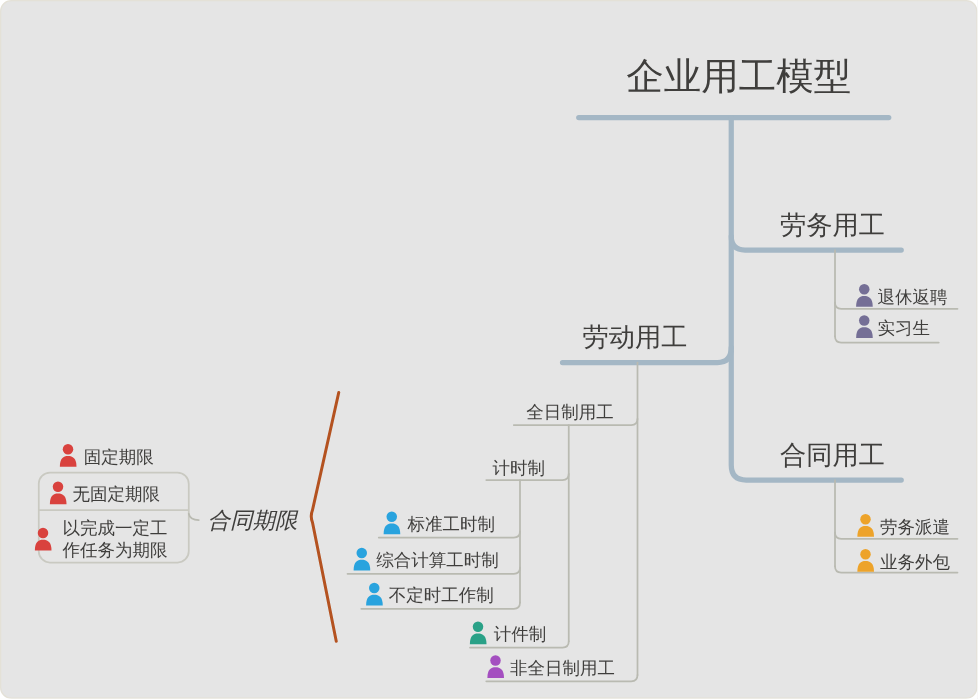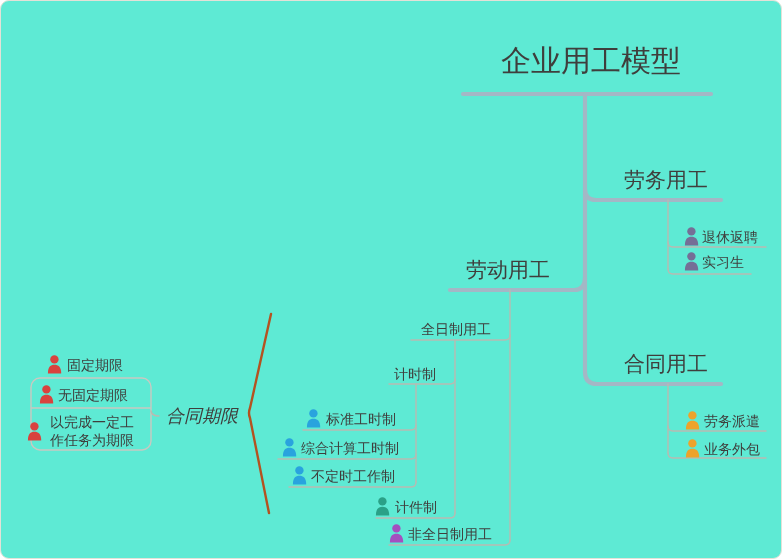--- a/index.html
+++ b/index.html
@@ -1,18 +1,18 @@
 <!DOCTYPE html>
 <html><head>
 <meta charset="utf-8">
 <style>
   html,body{margin:0;padding:0;background:#ffffff;}
   .stage{
     position:relative;width:782px;height:559px;
-    background:#5eead4;border:1px solid #e4e1d7;border-radius:9px;
+    background:#e5e5e5;border:1px solid #e4e1d7;border-radius:9px;
     overflow:hidden;box-sizing:border-box;
     font-family:"Liberation Sans",sans-serif;
   }
   svg{position:absolute;left:0;top:0;}
   text{fill:#3f3e3c;font-family:"Liberation Sans",sans-serif;}
   .t-root{font-size:30px;}
   .t-main{font-size:21px;}
   .t-node{font-size:14px;}
   .t-summary{font-size:18px;font-style:italic;}
   .thick{stroke:#a4b7c5;stroke-width:4.2;fill:none;stroke-linecap:round;}

